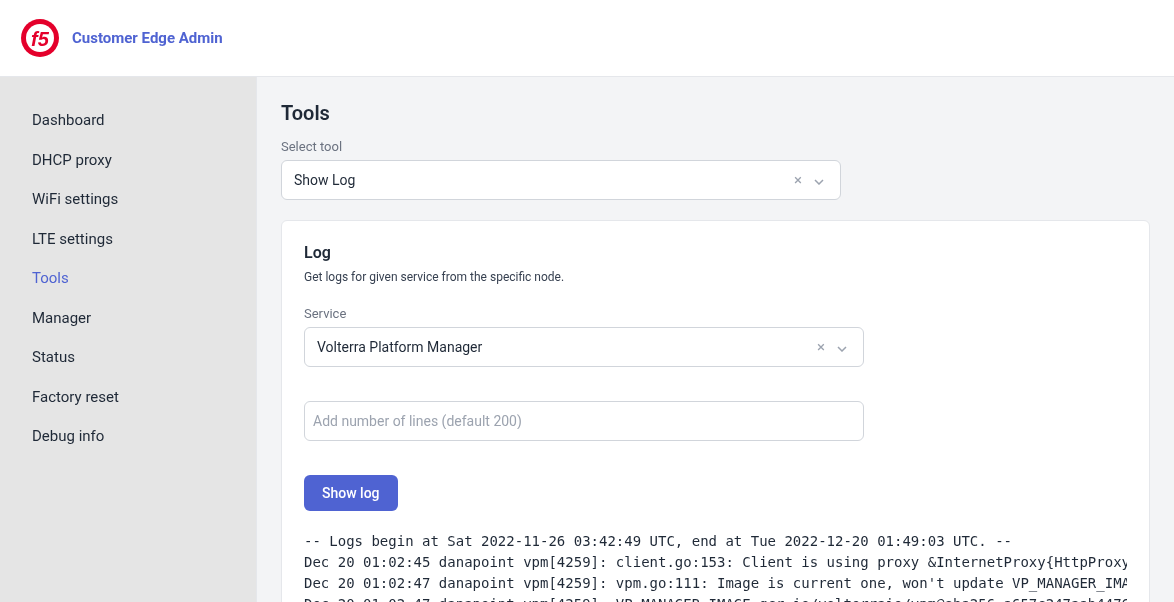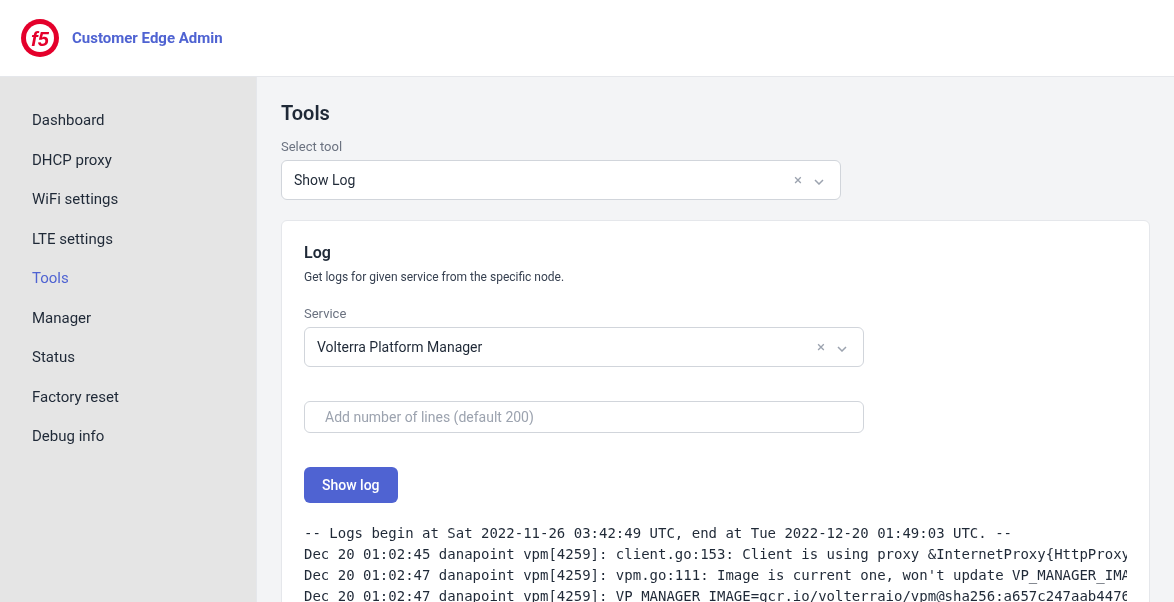--- a/index.html
+++ b/index.html
@@ -121,22 +121,22 @@
       margin-bottom: 34px;
     }
     .form-group .select-wrap,
     .text-input {
       width: 560px;
     }
     .text-input {
       background: #fff;
       border: 1px solid #d1d5db;
       border-radius: 6px;
-      padding: 10px 20px;
-      height: 32px;
+      padding: 10px 8px;
+      height: 40px;
       font-size: 14px;
       color: #1f2937;
       font-family: inherit;
     }
     .text-input::placeholder {
       color: #9ca3af;
     }
     .btn-primary {
       background: #4f63d2;
       color: #fff;

